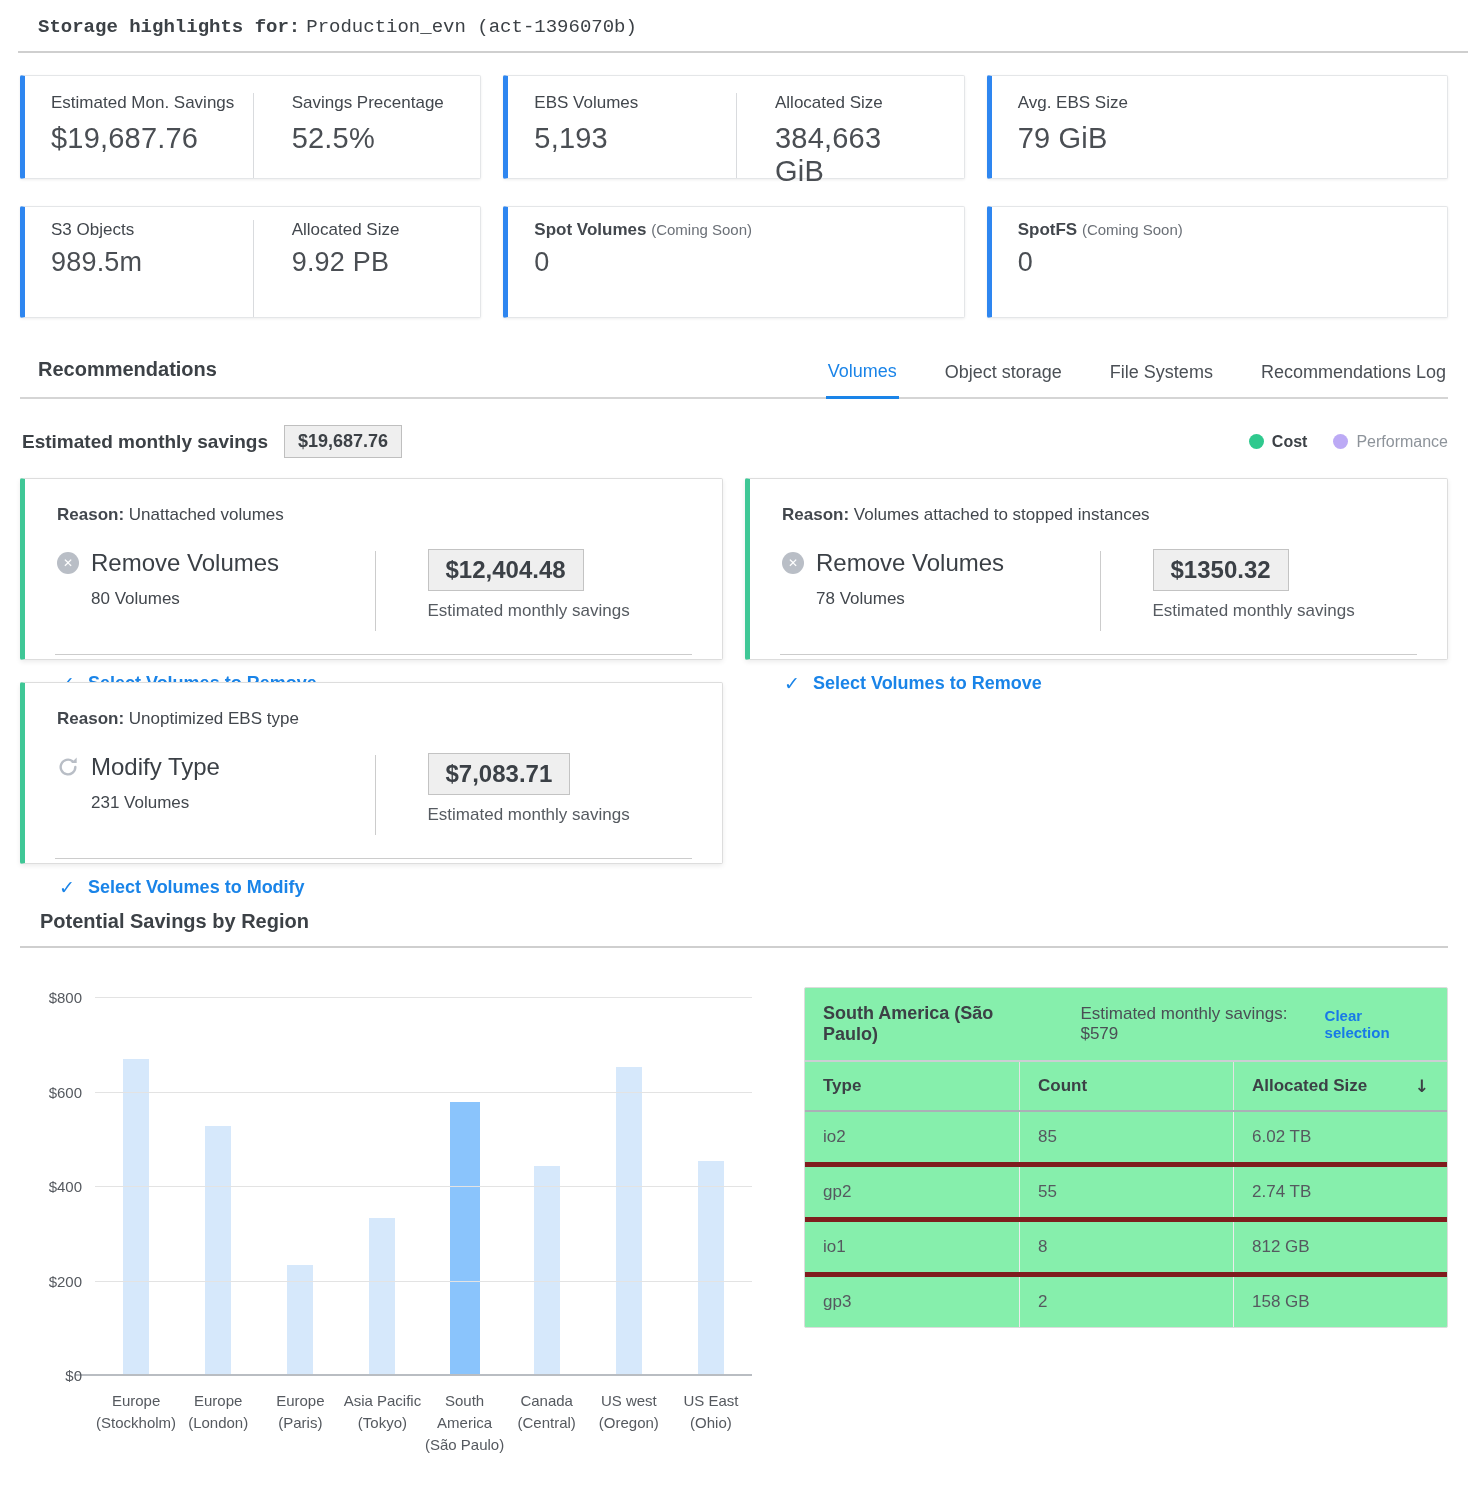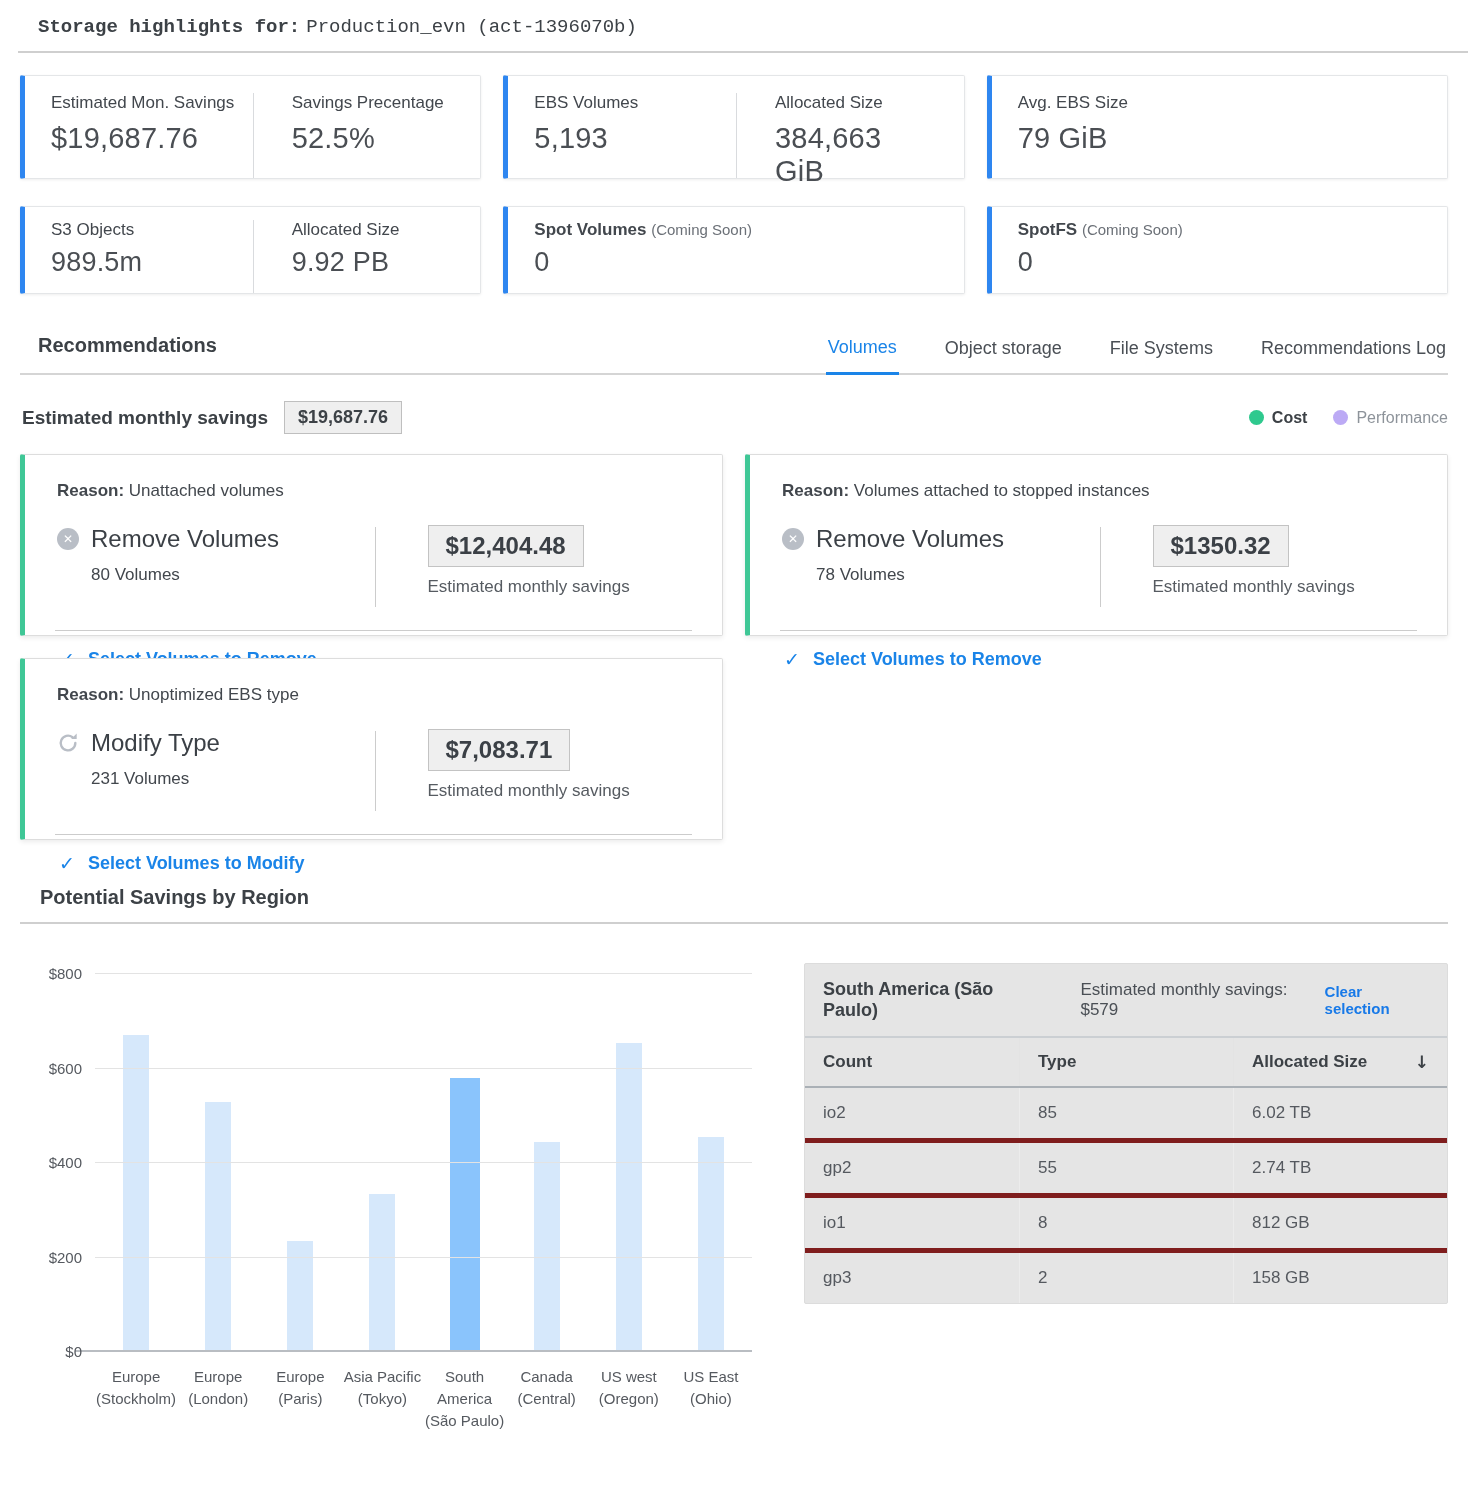--- a/index.html
+++ b/index.html
@@ -23,21 +23,21 @@
     margin: 22px 20px 0 20px;
     display: grid; grid-template-columns: 1fr 1fr 1fr;
     column-gap: 22px; row-gap: 27px;
   }
   .scard {
     background: #fff; border: 1px solid #e4e6e8; border-left: 5px solid #2e86f0;
     border-radius: 2px; box-shadow: 0 1px 3px rgba(0,0,0,0.07);
     display: flex; align-items: stretch;
   }
   .scard.h-tall { height: 104px; padding: 17px 26px 0 26px; }
-  .scard.h-short { height: 88px; padding: 13px 26px 0 26px; }
+  .scard.h-short { height: 112px; padding: 13px 26px 0 26px; }
   .stat { flex: 1 1 50%; }
   .stat.sep { border-left: 1px solid #d9dbde; padding-left: 38px; }
   .stat-label { font-size: 17px; color: #42474d; }
   .stat-label .strong { font-weight: 700; }
   .coming { font-size: 15px; color: #6b7077; font-weight: 400; }
   .stat-value { font-size: 29px; color: #4a4e53; margin-top: 9px; letter-spacing: 0.2px; }
   .h-short .stat-value { font-size: 27px; margin-top: 7px; }
 
   
   .rec-section { margin: 40px 20px 0 20px; }
@@ -103,21 +103,21 @@
   .chart-bars { position: absolute; left: 0; right: 0; top: 0; bottom: 0;
     display: flex; align-items: flex-end; }
   .bar-slot { flex: 1; display: flex; justify-content: center; align-items: flex-end; height: 100%; cursor: pointer; }
   .bar { width: 26px; background: #d6e8fb; }
   .bar.hl { width: 30px; background: #8ac4fc; }
   .chart-xlabels { display: flex; margin: 14px 0 0 75px; }
   .xlabel { flex: 1; text-align: center; font-size: 15px; color: #55595f; line-height: 1.45; }
 
   
   .table-panel { flex: 1; margin-left: 52px; margin-top: 25px; align-self: flex-start;
-    border: 1px solid #dcdcdc; border-radius: 2px; background: #e5e5e5; }
+    border: 1px solid #dcdcdc; border-radius: 2px; background: #86efac; }
   .tp-header { display: flex; align-items: center; padding: 15px 18px;
     border-bottom: 2px solid #cbcfd3; }
   .tp-title { font-size: 18px; font-weight: 700; color: #3c4146; }
   .tp-subtitle { font-size: 17px; color: #4a4f55; margin-left: 32px; }
   .tp-clear { margin-left: auto; font-size: 15px; font-weight: 700; color: #1779e8; cursor: pointer; }
   .tp-colrow { display: grid; grid-template-columns: 1fr 1fr 1fr;
     border-bottom: 2px solid #aab0b6; }
   .tp-colcell { font-size: 17px; font-weight: 700; color: #3c4146; padding: 14px 18px;
     display: flex; align-items: center; justify-content: space-between; }
   .tp-colcell + .tp-colcell { border-left: 1px solid #e3e3e3; }
@@ -403,24 +403,24 @@
     </div>
 
     <div class="table-panel">
       <div class="tp-header">
         <span class="tp-title">South America (São Paulo)</span>
         <span class="tp-subtitle">Estimated monthly savings: $579</span>
         <span class="tp-clear">Clear selection</span>
       </div>
       <div class="tp-colrow">
         <div class="tp-colcell">
+          <span>Type</span>
+        </div>
+        <div class="tp-colcell">
           <span>Count</span>
-        </div>
-        <div class="tp-colcell">
-          <span>Type</span>
         </div>
         <div class="tp-colcell">
           <span>Allocated Size</span>
           <span class="sort-arrow icon-font">↓</span>
         </div>
       </div>
       <div id="table-rows">
           <div class="trow">
             <div class="tcell">io2</div>
             <div class="tcell">85</div>

